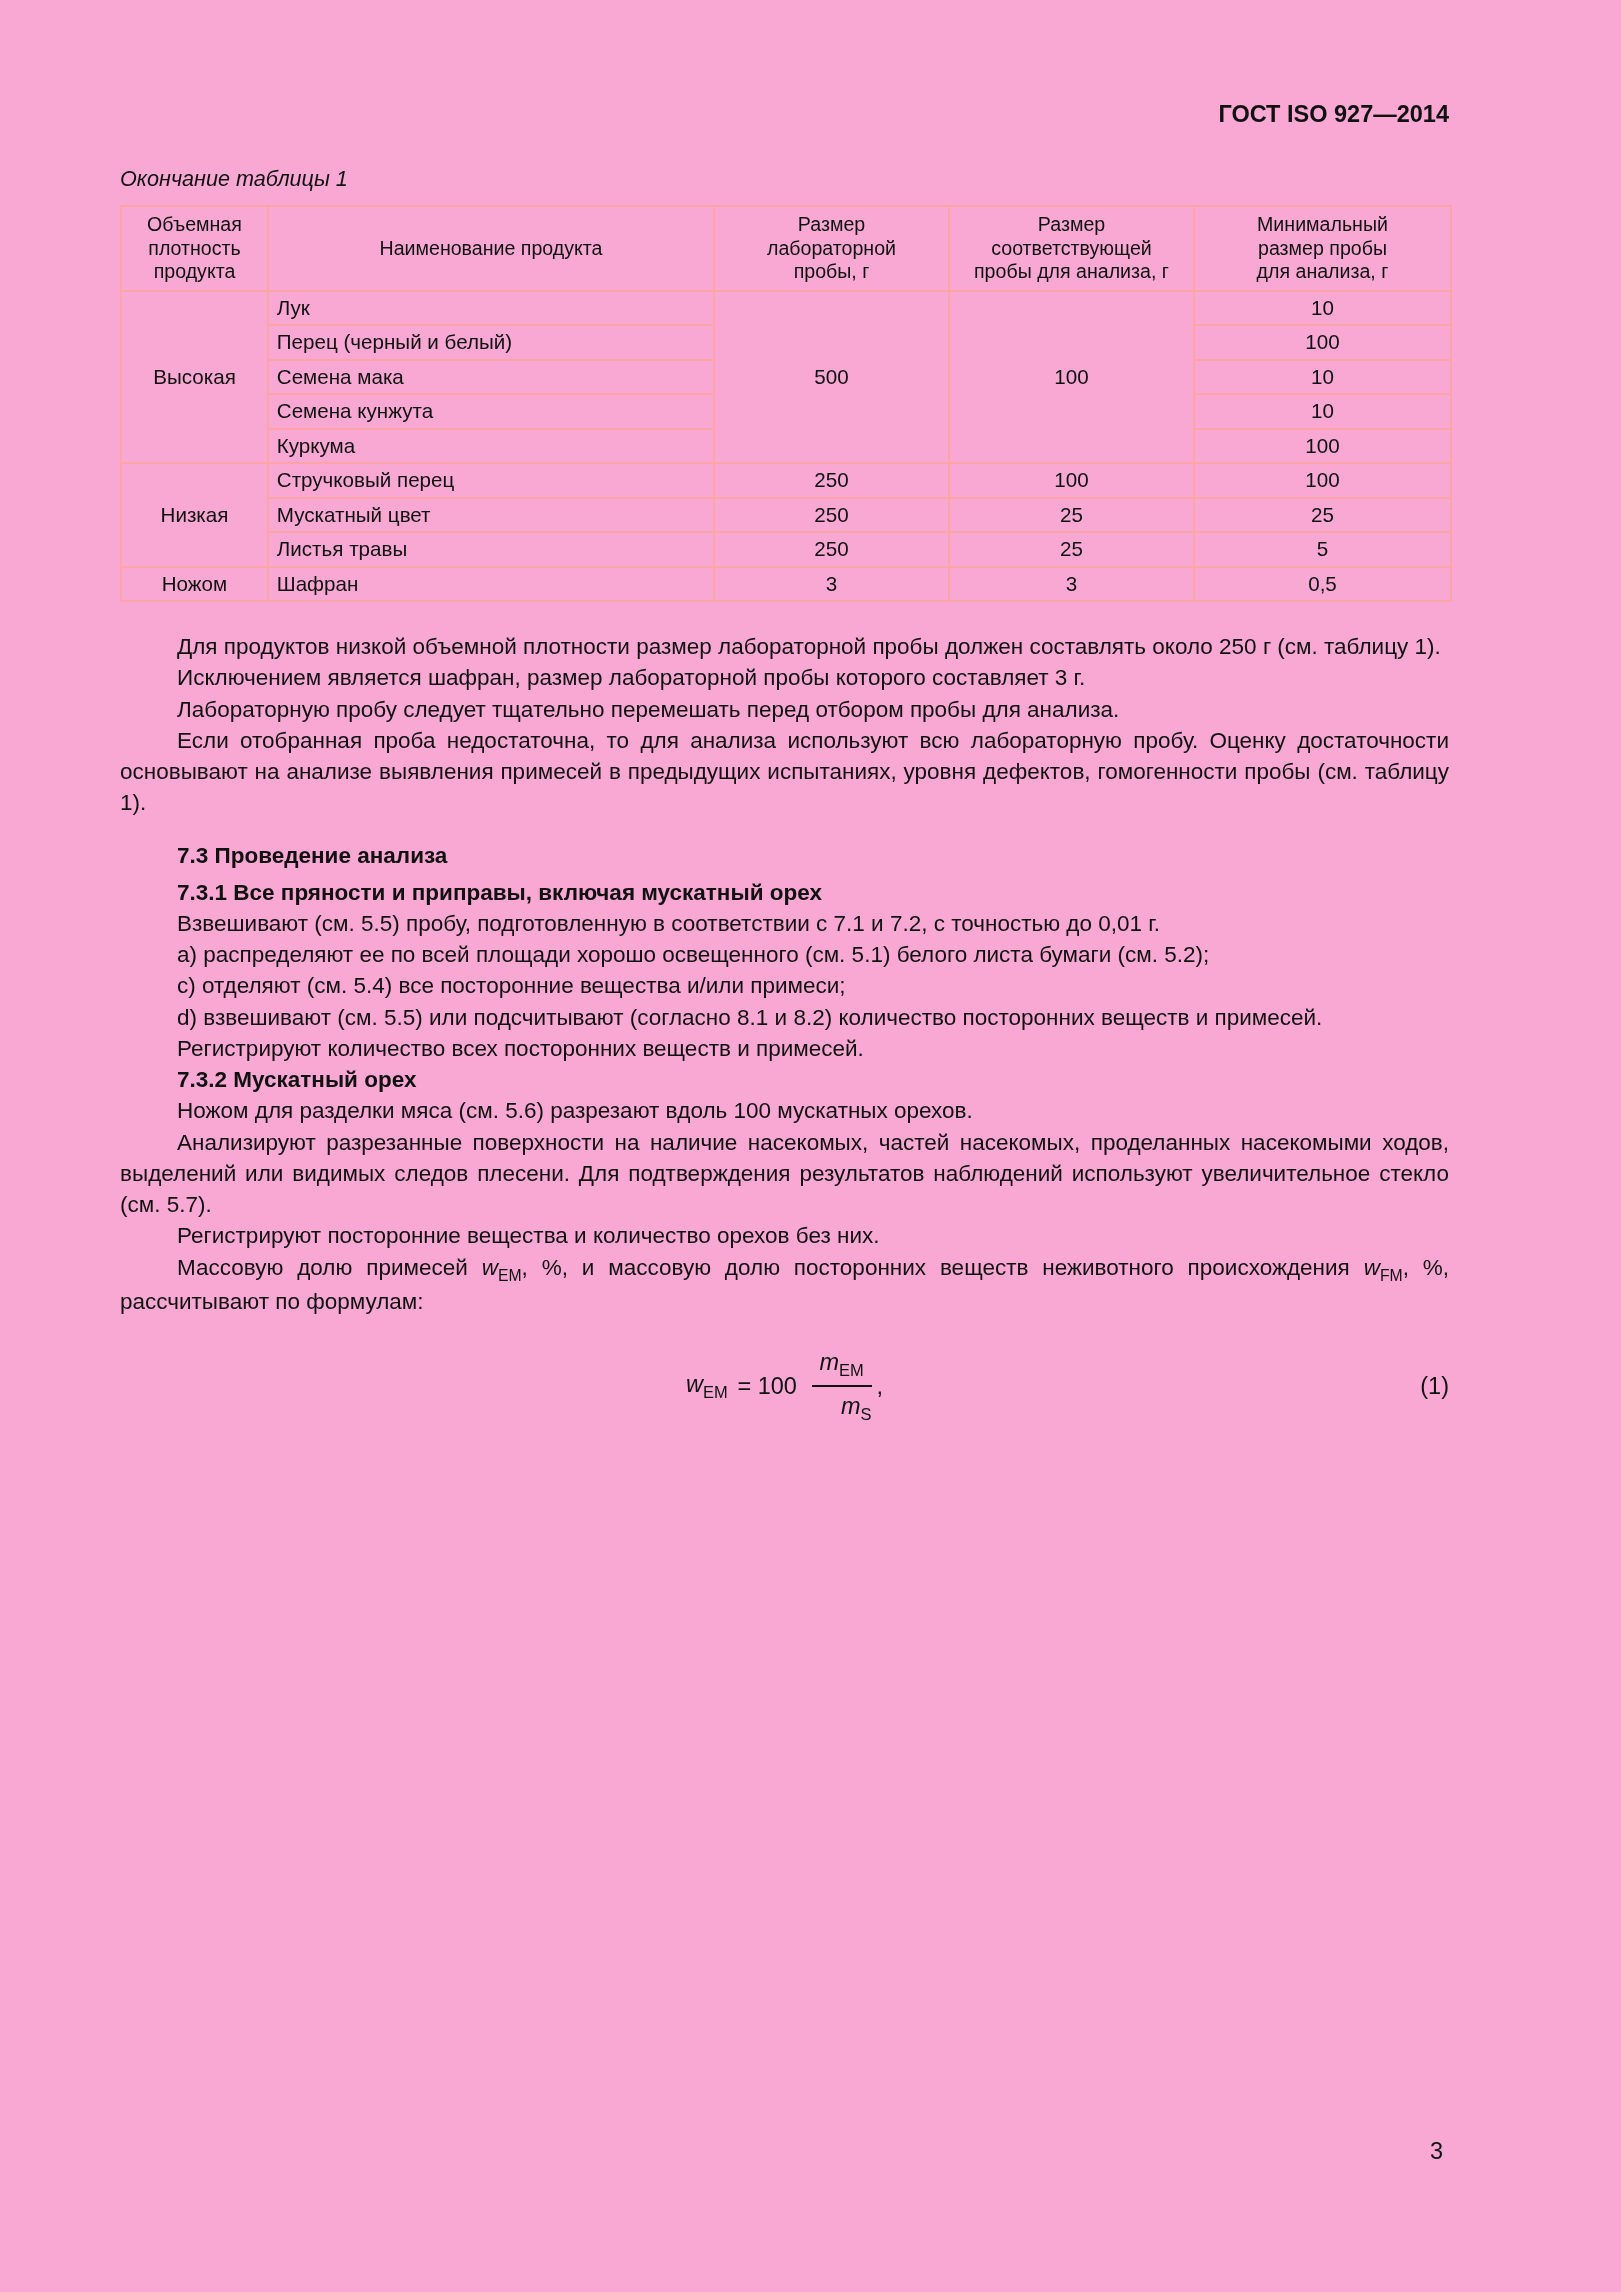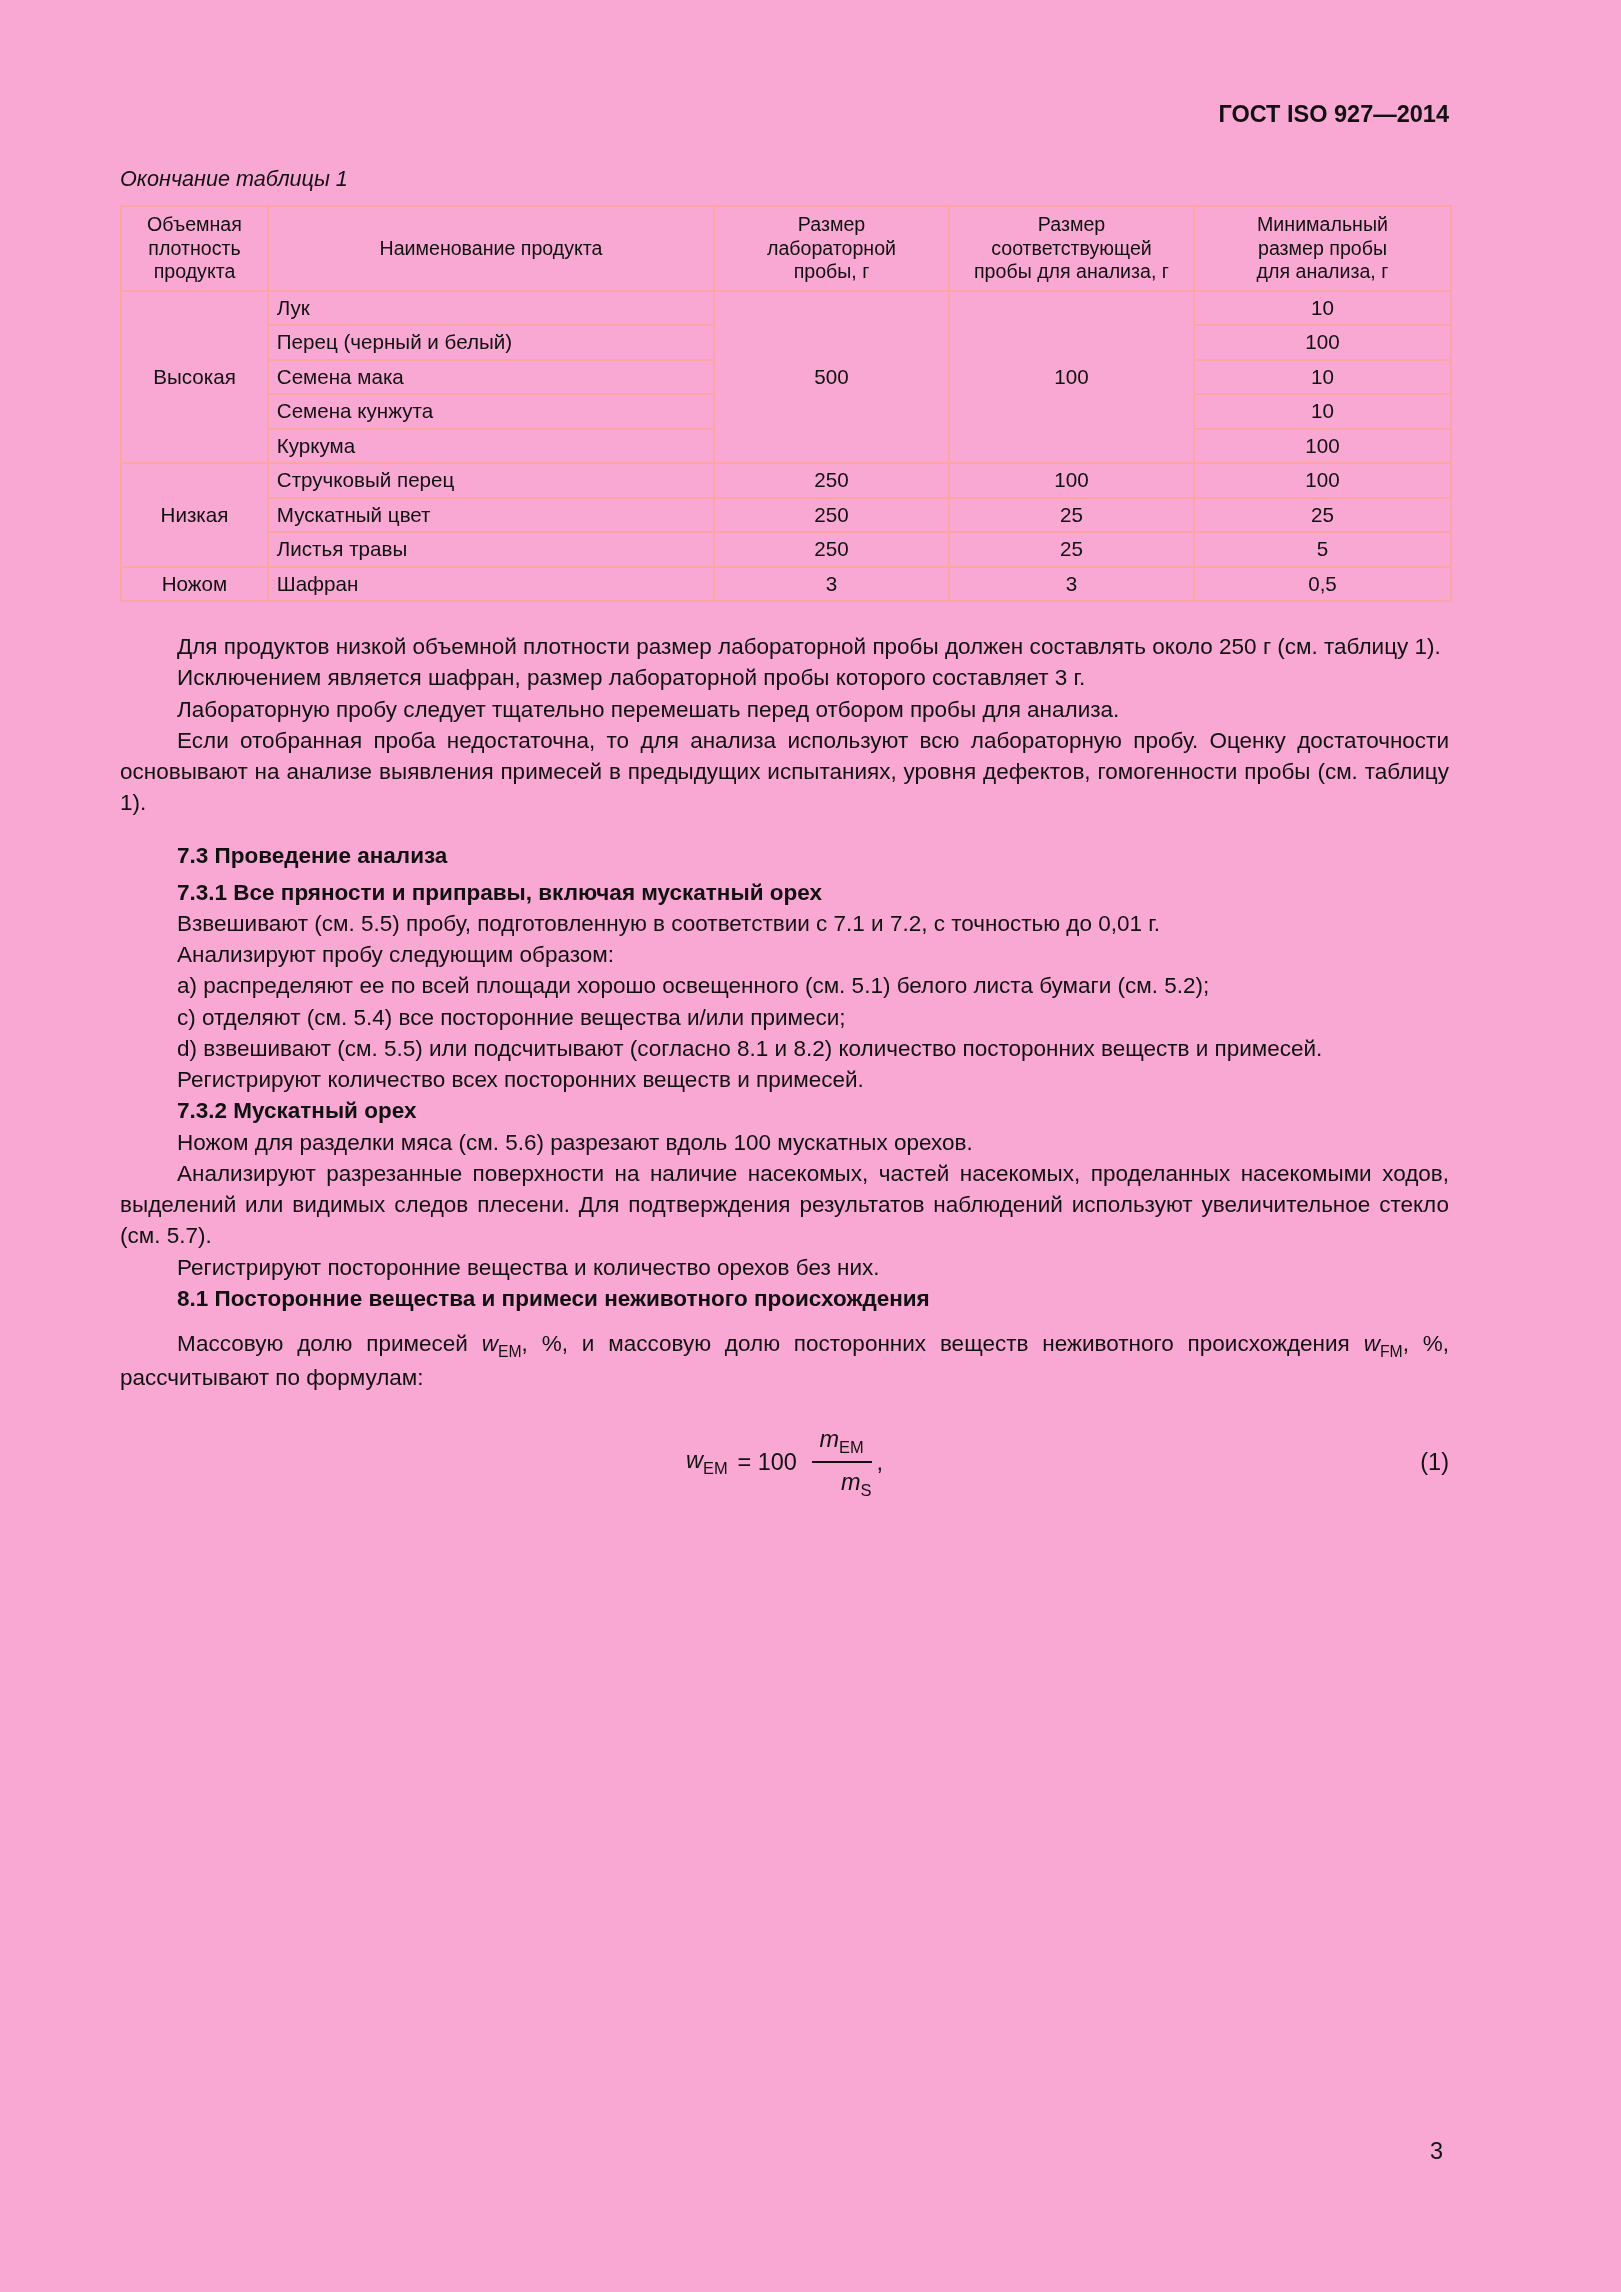--- a/index.html
+++ b/index.html
@@ -216,32 +216,30 @@
     <p class="para">Исключением является шафран, размер лабораторной пробы которого составляет 3 г.</p>
 
 
     <p class="para">Лабораторную пробу следует тщательно перемешать перед отбором пробы для анализа.</p>
     <p class="para">Если отобранная проба недостаточна, то для анализа используют всю лабораторную пробу. Оценку достаточности основывают на анализе выявления примесей в предыдущих испытаниях, уровня дефектов, гомогенности пробы (см. таблицу 1).</p>
 
     <p class="h-bold h-sub2">7.3 Проведение анализа</p>
     <p class="h-bold h-inline">7.3.1 Все пряности и приправы, включая мускатный орех</p>
 
     <p class="para">Взвешивают (см. 5.5) пробу, подготовленную в соответствии с 7.1 и 7.2, с точностью до 0,01 г.</p>
-    <p class="para">Анализируют пробу следующим образом:</p>
     <p class="para">a) распределяют ее по всей площади хорошо освещенного (см. 5.1) белого листа бумаги (см. 5.2);</p>
     <p class="para">c) отделяют (см. 5.4) все посторонние вещества и/или примеси;</p>
     <p class="para">d) взвешивают (см. 5.5) или подсчитывают (согласно 8.1 и 8.2) количество посторонних веществ и примесей.</p>
     <p class="para">Регистрируют количество всех посторонних веществ и примесей.</p>
 
     <p class="h-bold h-inline">7.3.2 Мускатный орех</p>
     <p class="para">Ножом для разделки мяса (см. 5.6) разрезают вдоль 100 мускатных орехов.</p>
     <p class="para">Анализируют разрезанные поверхности на наличие насекомых, частей насекомых, проделанных насекомыми ходов, выделений или видимых следов плесени. Для подтверждения результатов наблюдений используют увеличительное стекло (см. 5.7).</p>
     <p class="para">Регистрируют посторонние вещества и количество орехов без них.</p>
 
-    <p class="h-bold h-chapter-sub">8.1 Посторонние вещества и примеси неживотного происхождения</p>
 
     <p class="para"><span>Массовую долю примесей </span><i>w</i><sub>EM</sub><span>, %, и массовую долю посторонних веществ неживотного происхождения </span><i>w</i><sub>FM</sub><span>, %, рассчитывают по формулам:</span></p>
 
     <div class="formula-row">
       <span><i>w</i><sub>EM</sub></span>
       <span class="eq">= 100</span>
       <span class="frac">
         <span class="fnum"><i>m</i><sub>EM</sub></span>
         <span class="fden"><i>m</i><sub>S</sub></span>
       </span>

